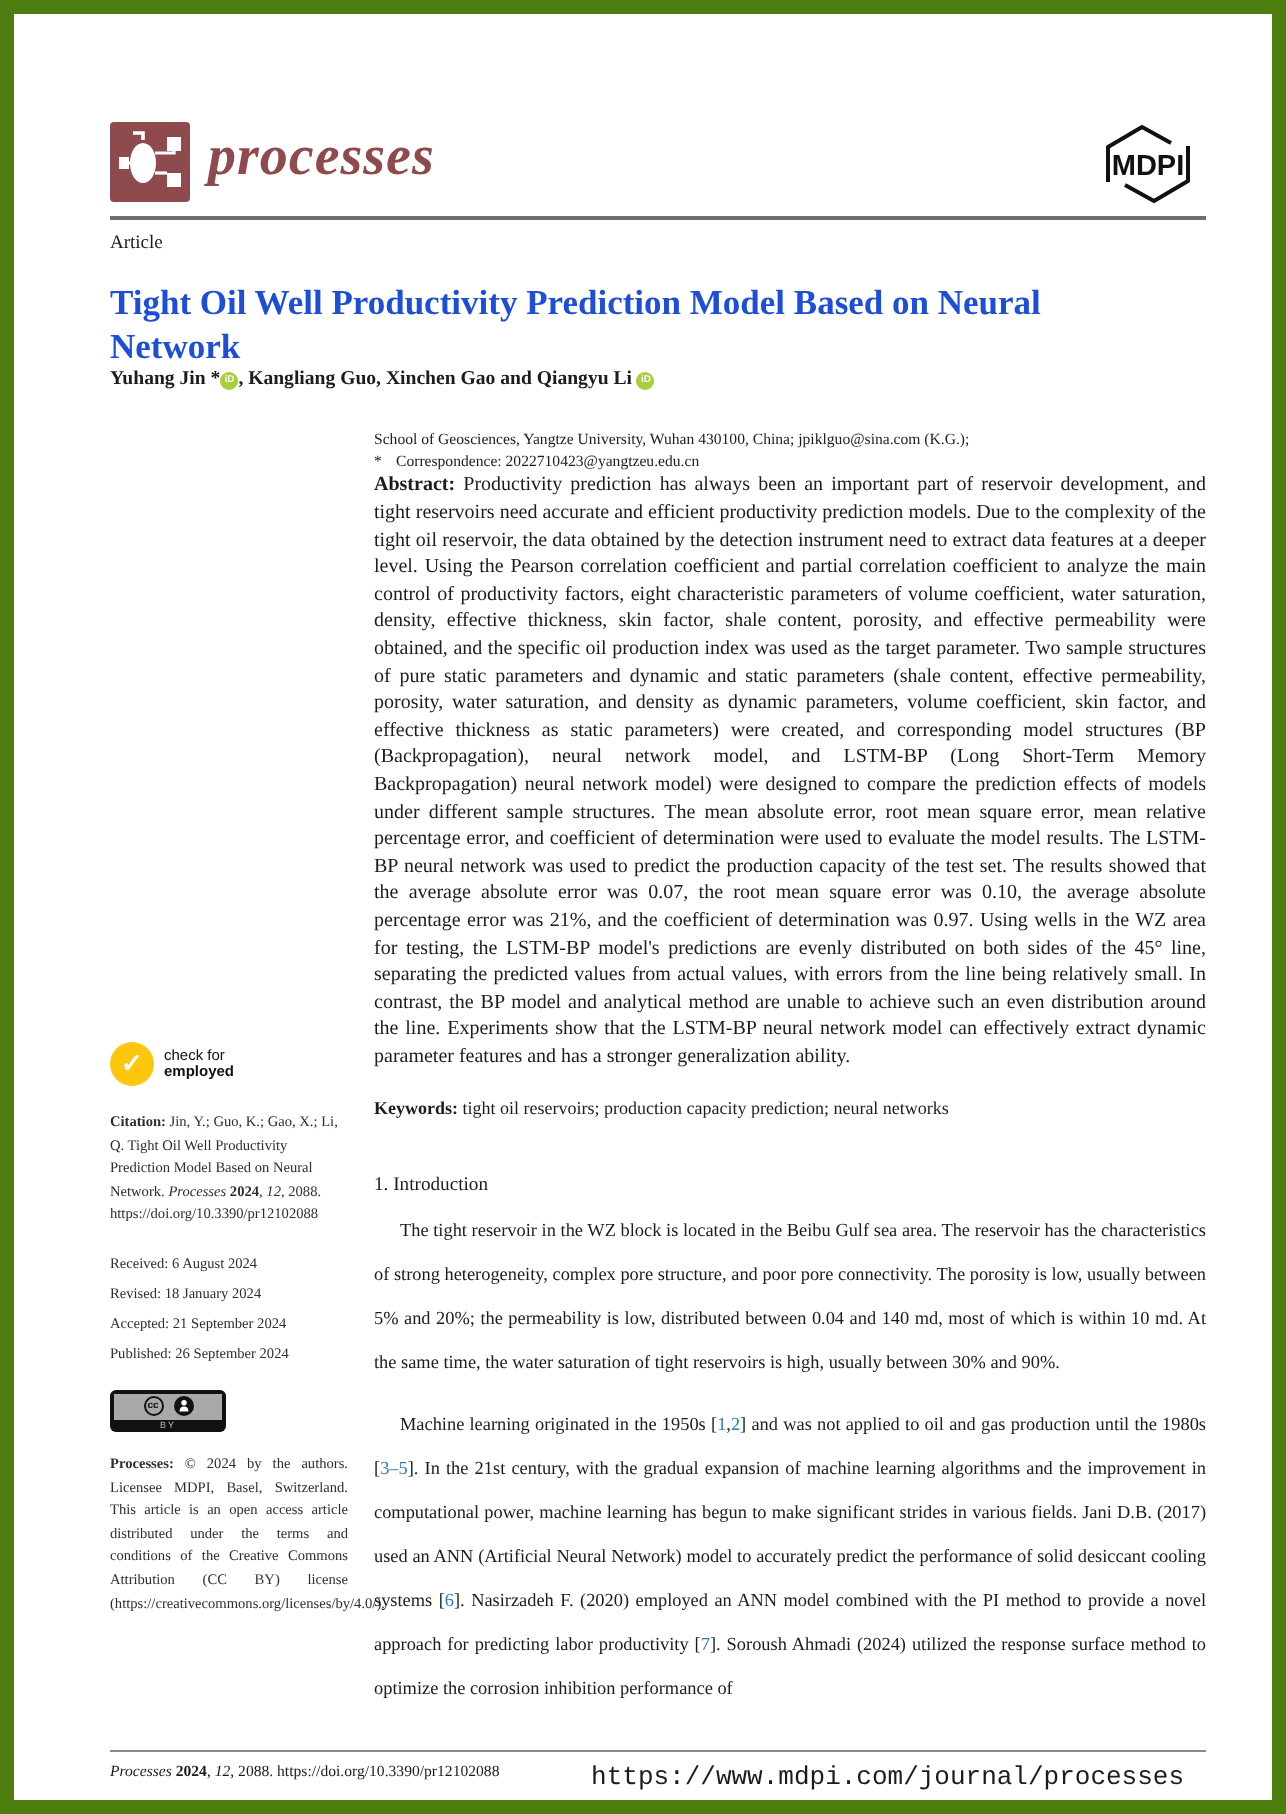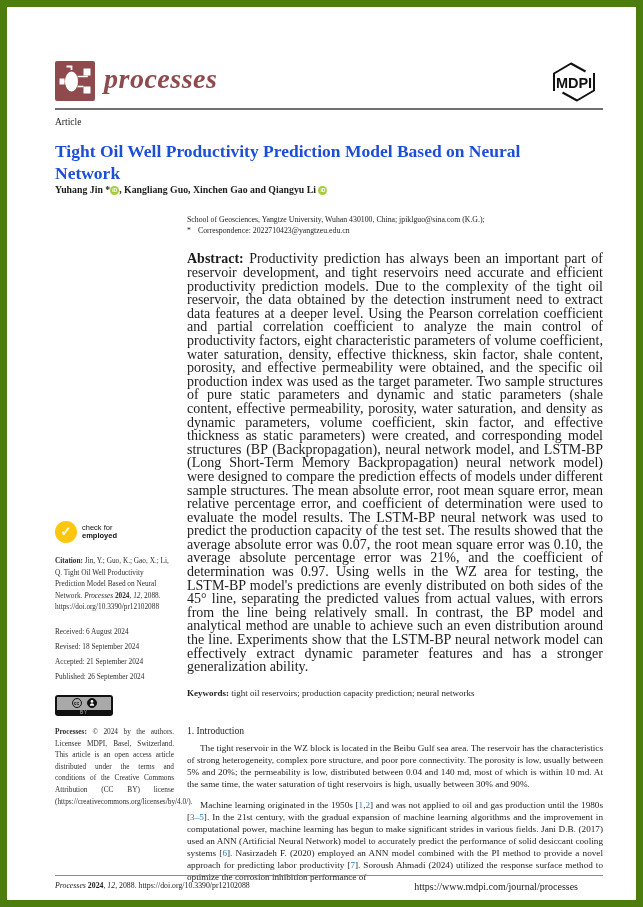--- a/index.html
+++ b/index.html
@@ -49,31 +49,31 @@
   .by-circle { width:10px; height:10px; border-radius:50%; background:#111;
     display:flex; align-items:center; justify-content:center; border:1.3px solid #111; }
   .cc-by-text { color:#bbb; font-family:"Liberation Sans",sans-serif; font-size:4.5px;
     text-align:center; line-height:6px; letter-spacing:1px; }
   .copyright { text-align:justify; }
   
   .main-col { position:absolute; left:180px; top:207px; width:416px; }
   .affiliation { font-size:7.8px; line-height:11.2px; }
   .corr-row { display:flex; }
   .corr-marker { width:11px; }
-  .abstract { margin-top:16px; font-size:14px; line-height:13.6px; text-align:justify; }
+  .abstract { font-size:10px; line-height:13.6px; text-align:justify; }
   .keywords { margin-top:13px; font-size:9px; line-height:13.4px; }
   .section-heading { margin-top:25px; font-size:9.6px; font-weight:normal; }
-  .body-para { margin-top:9px; font-size:9.2px; line-height:12px;
+  .body-para { margin-top:9px; font-size:9.2px; line-height:22px;
     text-align:justify; text-indent:13px; }
   .body-para.first { margin-top:6px; }
   .ref { color:#2e7bb8; cursor:pointer; }
   
   .footer-rule { position:absolute; left:48px; top:868px; width:548px; height:1px; background:#8a8a8a; }
   .footer-left { position:absolute; left:48px; top:874px; font-size:7.8px; }
-  .footer-right { position:absolute; right:58px; top:874px; font-size:10px; }
+  .footer-right { position:absolute; right:44px; top:874px; font-size:13px;font-family:Liberation Mono, monospace; }
   svg text { font-family:"Liberation Sans",sans-serif; }
 </style>
 </head>
 <body>
 
 <div class="page">
 
   <div class="logo-square">
     <svg viewBox="0 0 40 40" width="40" height="40">
       <ellipse cx="16.5" cy="20.5" rx="6.5" ry="10" fill="#ffffff"></ellipse>
@@ -109,21 +109,21 @@
       </div>
     </div>
 
     <div class="side-block">
       <span class="side-label">Citation: </span><span>Jin, Y.; Guo, K.; Gao, X.; Li, Q. Tight Oil Well Productivity Prediction Model Based on Neural Network. </span><span class="italic">Processes </span><span class="bold">2024</span><span>, </span><span class="italic">12</span><span>, 2088. https://doi.org/10.3390/pr12102088</span>
     </div>
 
 
     <div class="side-block dates">
       <div>Received: 6 August 2024</div>
-      <div>Revised: 18 September 2024</div>
+      <div>Revised: 18 January 2024</div>
       <div>Accepted: 21 September 2024</div>
       <div>Published: 26 September 2024</div>
     </div>
 
     <div class="cc-badge">
       <div class="cc-gray">
         <div class="cc-circle">cc</div>
         <div class="by-circle">
           <svg viewBox="0 0 10 10" width="8" height="8">
             <circle cx="5" cy="3" r="1.7" fill="#fff"></circle>

